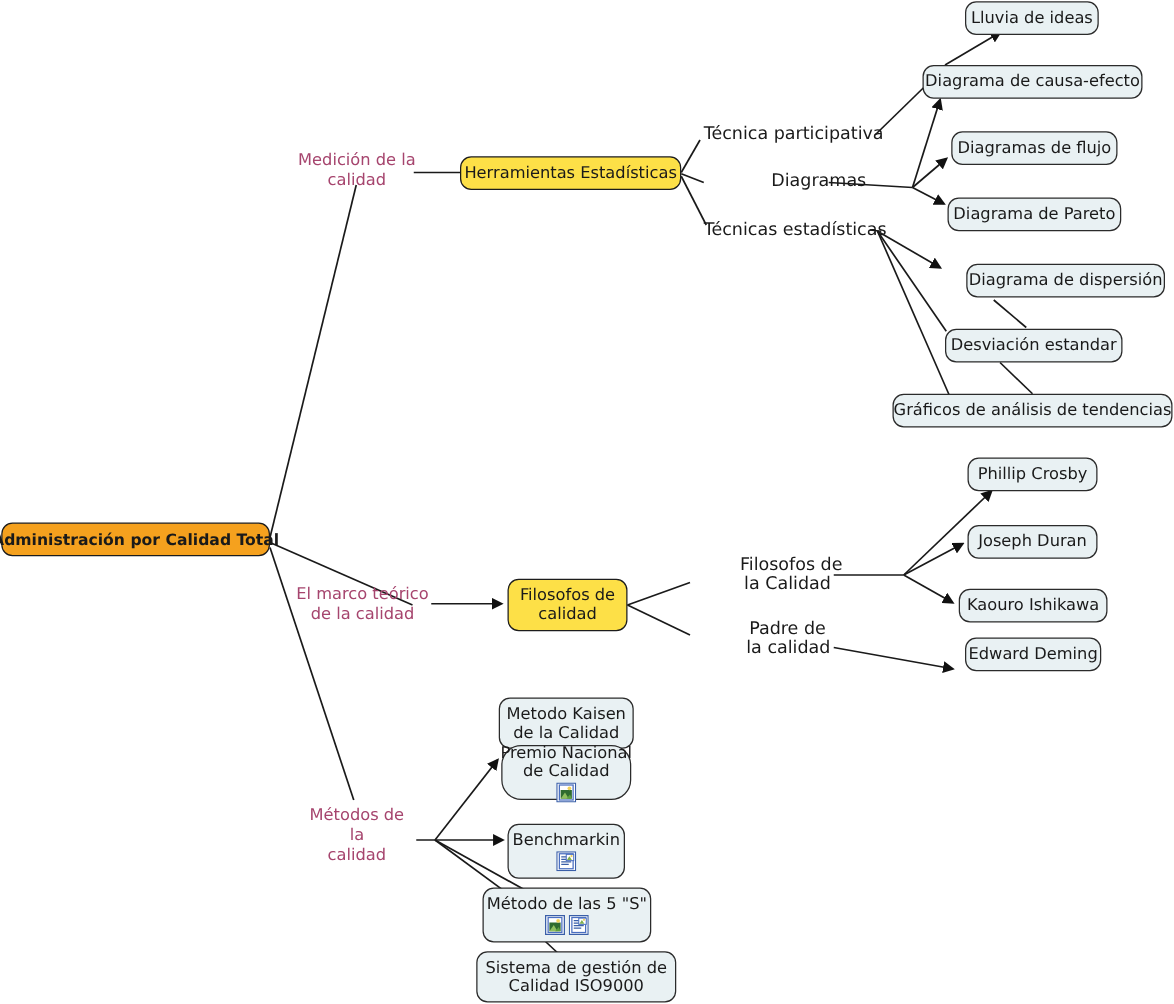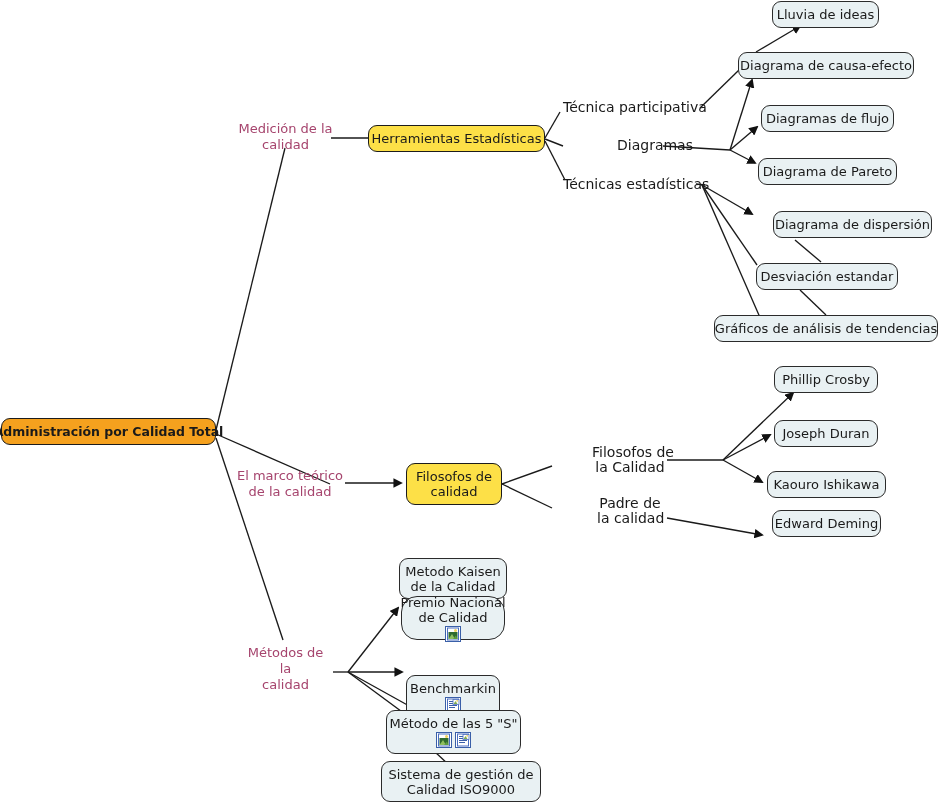--- a/index.html
+++ b/index.html
@@ -255,21 +255,21 @@
         <rect x="0.5" y="0.5" width="15" height="15" fill="#ffffff" stroke="#3a5fa8" stroke-width="1"></rect>
         <rect x="2.5" y="2" width="11" height="12" fill="#ffffff" stroke="#4a6fc0" stroke-width="1"></rect>
         <rect x="3.5" y="6" width="9" height="7" fill="#2f6b2f"></rect>
         <polygon points="3.5,13 7,8 10,13" fill="#8fbf5f"></polygon>
         <polygon points="8,13 11,9.5 12.5,13" fill="#5f9f3f"></polygon>
         <circle cx="10.5" cy="4.6" r="1.5" fill="#f2d25a"></circle>
       </svg>
     </span>
   </div>
 
-  <div class="node node-blue" style="left:406px; top:659px; width:94px; height:44px;margin-top:16px;">
+  <div class="node node-blue" style="left:406px; top:659px; width:94px; height:44px;">
     <span>Benchmarkin</span>
     <span class="icon-row">
       <svg class="mini-icon" viewBox="0 0 16 16" xmlns="http://www.w3.org/2000/svg">
         <rect x="0.5" y="0.5" width="15" height="15" fill="#ffffff" stroke="#3a5fa8" stroke-width="1"></rect>
         <rect x="2.5" y="2" width="11" height="12" fill="#ffffff" stroke="#4a6fc0" stroke-width="1"></rect>
         <rect x="4" y="4" width="8" height="1" fill="#3a5fa8"></rect>
         <rect x="4" y="6" width="8" height="1" fill="#3a5fa8"></rect>
         <rect x="4" y="8" width="8" height="1" fill="#3a5fa8"></rect>
         <rect x="4" y="10" width="6" height="1" fill="#3a5fa8"></rect>
         <rect x="8" y="2.5" width="6" height="5" fill="#ffffff" stroke="#4a6fc0" stroke-width="0.8"></rect>

